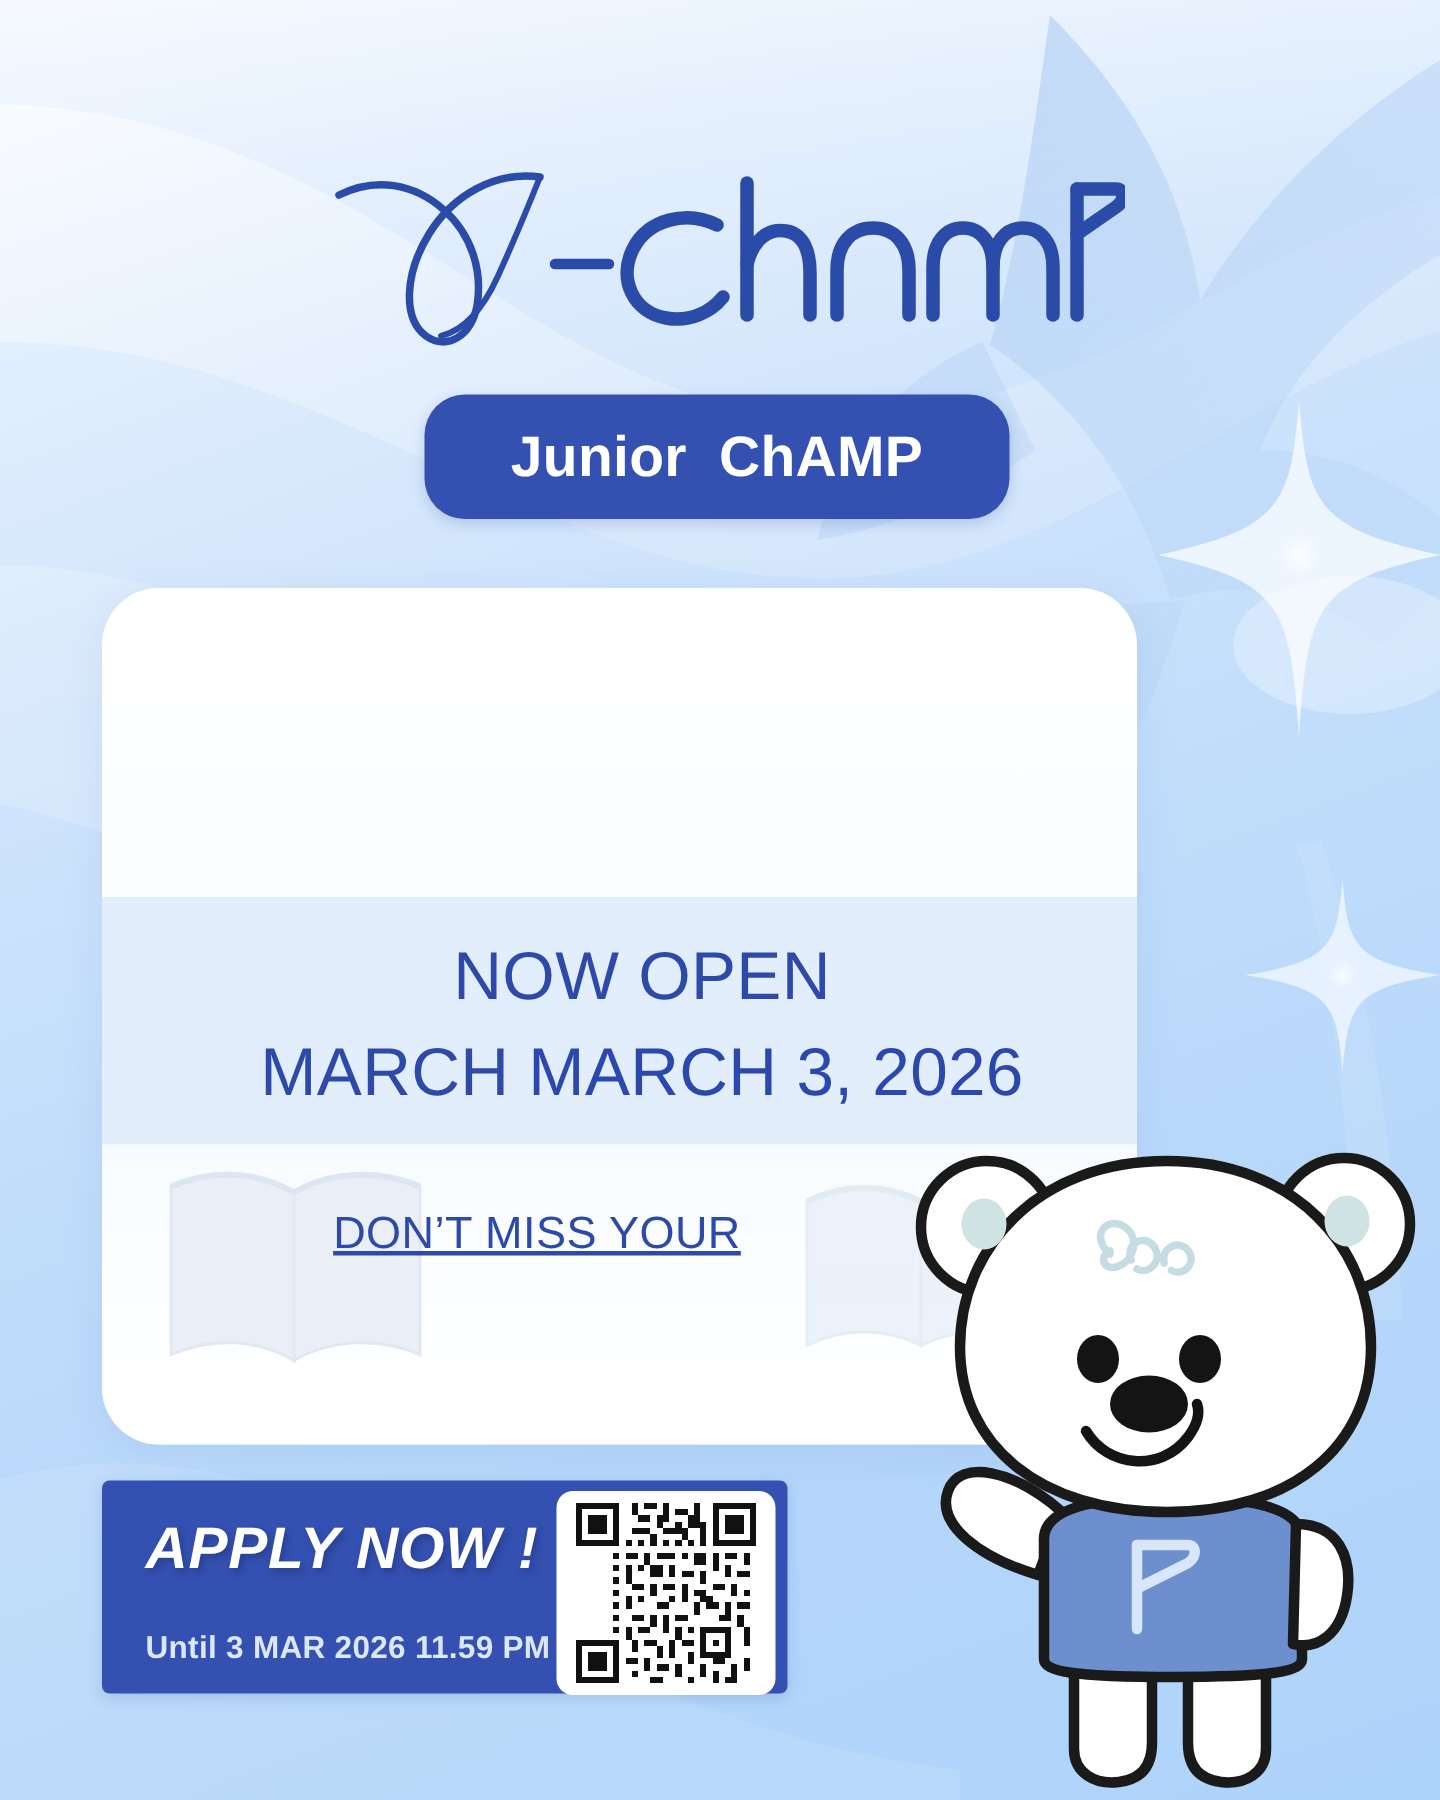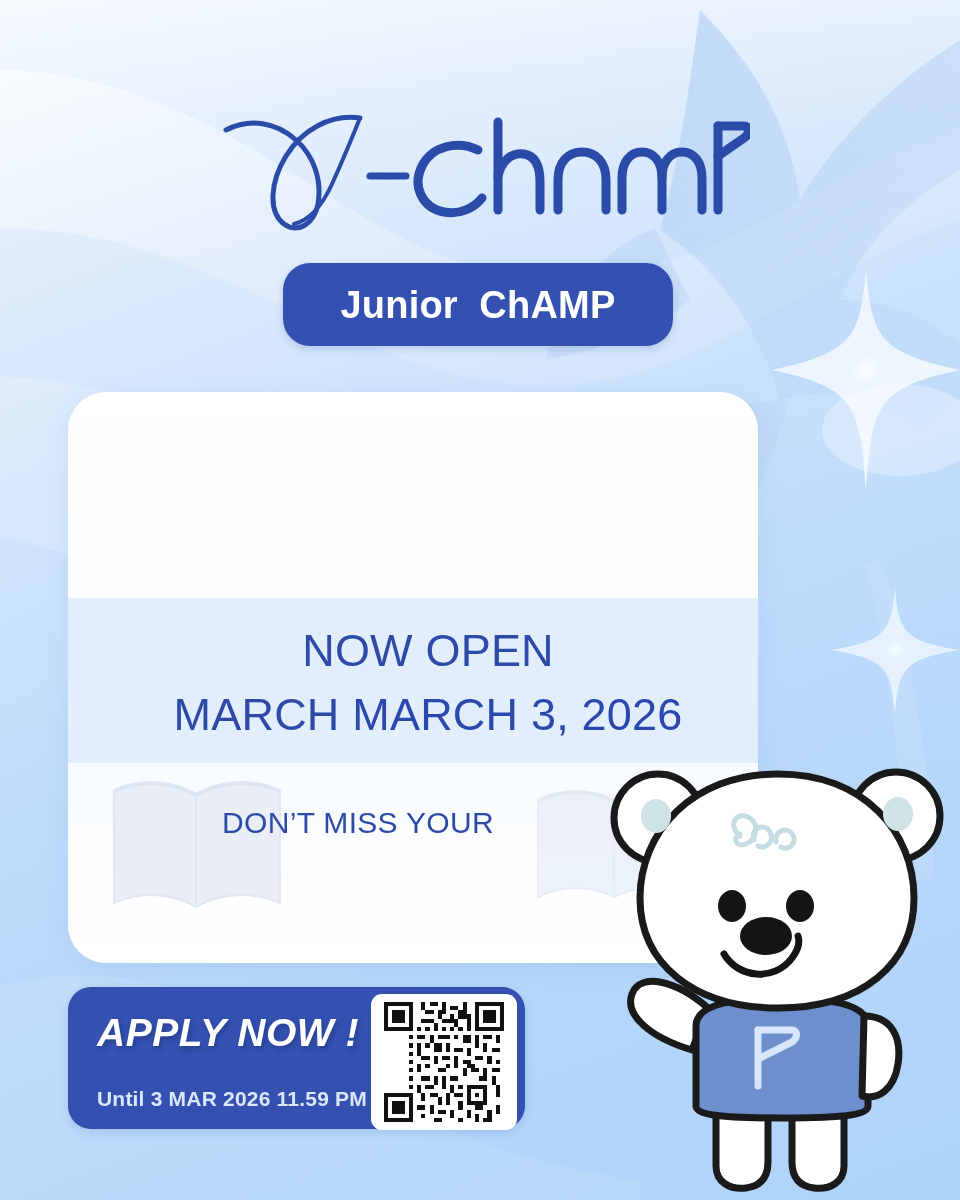--- a/index.html
+++ b/index.html
@@ -85,28 +85,29 @@
   }
   .subline .em { font-weight:normal; color:#2a48ae; }
 
   .tagline {
     position:absolute; left:0; top:407px; width:580px;
     text-align:center;
     color:#2d4aa8;
     font-size:30px;
     line-height:1.58;
     letter-spacing:.3px;
+    text-decoration:underline;
   }
 
   
   .cta {
     position:absolute; left:68px; top:987px;
     width:457px; height:142px;
     background:#3450b0;
-    border-radius:23px;
+    border-radius:5px;
     box-shadow:0 3px 10px rgba(40,70,150,.18);
   }
   .cta-apply {
     position:absolute; left:29px; top:24px;
     color:#ffffff;
     font-size:39px; font-weight:bold; font-style:italic;
     letter-spacing:.5px;
     text-shadow:2px 3px 4px rgba(18,36,95,.35);
     white-space:pre;
   }

